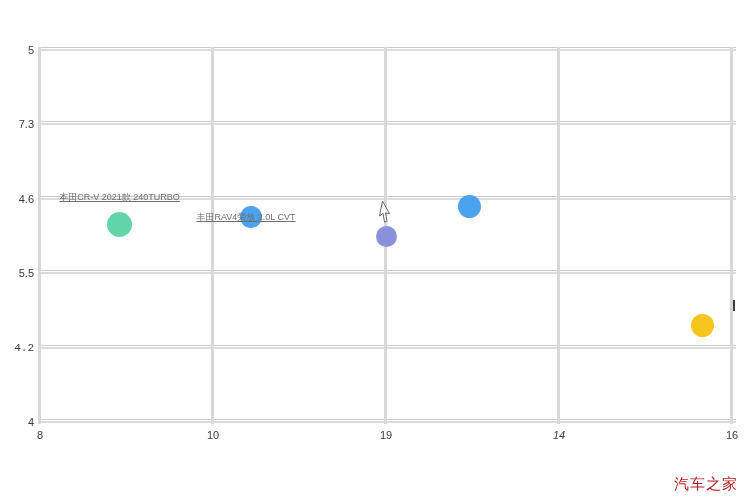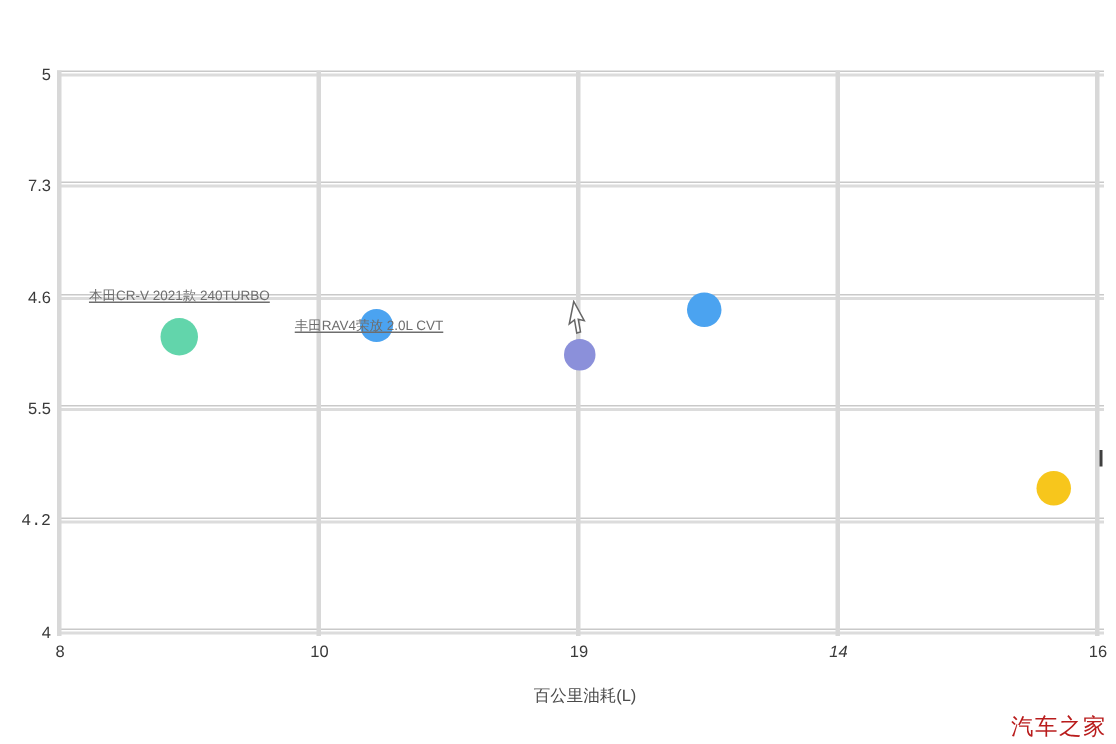--- a/index.html
+++ b/index.html
@@ -54,20 +54,19 @@
       <div class="xtick" style="left: 712px; top: 429px;">16</div>
       <div class="bubble" style="left: 107.08px; top: 212.34px; width: 25px; height: 25px; background: rgb(98, 213, 171);"></div>
       <div class="bubble-label" style="left: 119.58px; top: 193px;">本田CR-V 2021款 240TURBO</div>
       <div class="bubble" style="left: 240.06px; top: 206.4px; width: 22px; height: 22px; background: rgb(75, 163, 240);"></div>
       <div class="bubble-label" style="left: 246px; top: 193px; margin-top: 20px;">丰田RAV4荣放 2.0L CVT</div>
       <div class="bubble" style="left: 375.5px; top: 225.5px; width: 21px; height: 21px; background: rgb(139, 144, 218);"></div>
       <div class="bubble" style="left: 458.405px; top: 194.74px; width: 23px; height: 23px; background: rgb(75, 163, 240);"></div>
       <div class="bubble" style="left: 691.09px; top: 313.78px; width: 23px; height: 23px; background: rgb(247, 198, 28);"></div>
     </div>
 
-  <div class="xlabel">百公里油耗(L)</div>
   <div class="watermark">汽车之家</div>
   <div class="clip-mark"></div>
 
   <svg id="cursor" width="14" height="26" viewBox="0 0 14 26">
     <polygon points="4.5,1 1.5,16 5,13.2 6.5,22 9,21.3 7.5,12.8 11.5,13.8" fill="#ffffff" stroke="#666666" stroke-width="1"></polygon>
   </svg>
 </div>
 
 </body></html>

